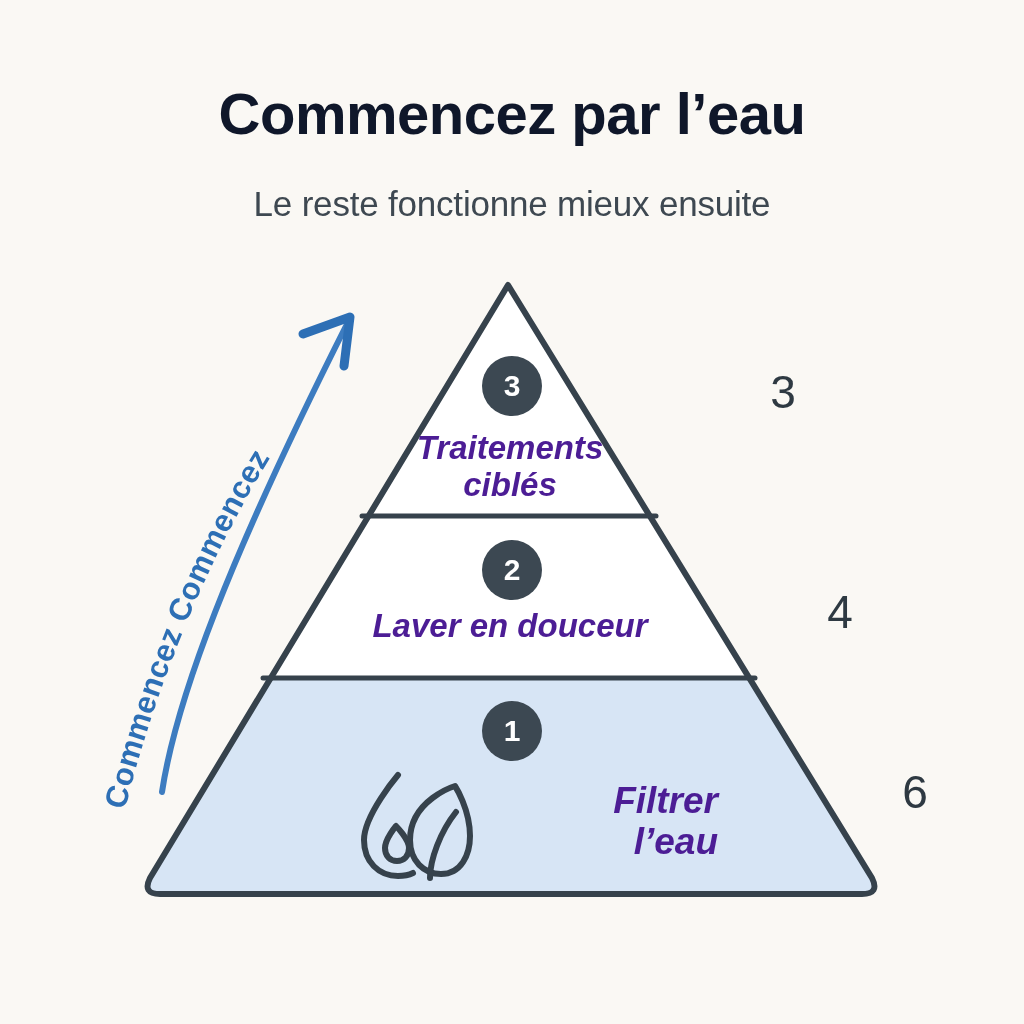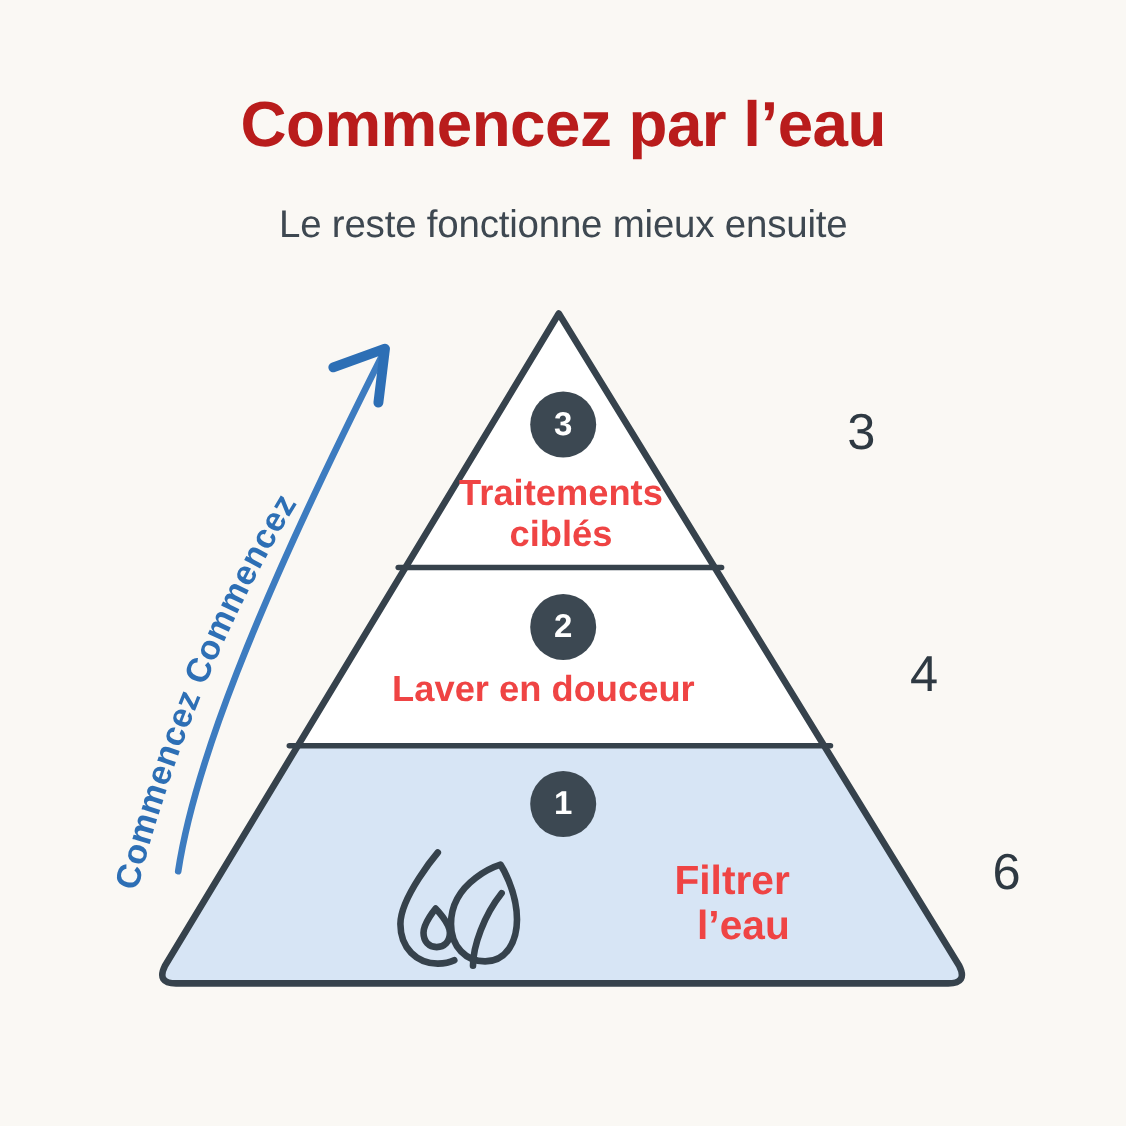--- a/index.html
+++ b/index.html
@@ -24,51 +24,52 @@
     left: 0;
     top: 0;
     width: 1024px;
     height: 1024px;
   }
   .hdr {
     position: absolute;
     left: 0;
     width: 1024px;
     text-align: center;
-    color: #b91c1c;
+    color: #0f172a;
   }
   #page-title {
     top: 80px;
     font-size: 58px;
     font-weight: bold;
     letter-spacing: -0.5px;
   }
   #page-subtitle {
     top: 184px;
     font-size: 35px;
     font-weight: normal;
     color: #3e4851;
     letter-spacing: -0.2px;
   }
   .tier-label {
     position: absolute;
     text-align: center;
-    color: #ef4444;
+    color: #4c1d95;
     font-weight: bold;
     line-height: 1.12;
     white-space: pre-line;
+    font-style: italic;
   }
   #tier3-label {
     left: 362px;
     top: 430px;
     width: 296px;
     font-size: 33px;
   }
   #tier2-label {
-    left: 296px;
+    left: 312px;
     top: 608px;
     width: 396px;
     font-size: 33px;
   }
   #tier1-label {
     left: 478px;
     top: 780px;
     width: 240px;
     font-size: 37px;
     text-align: right;

